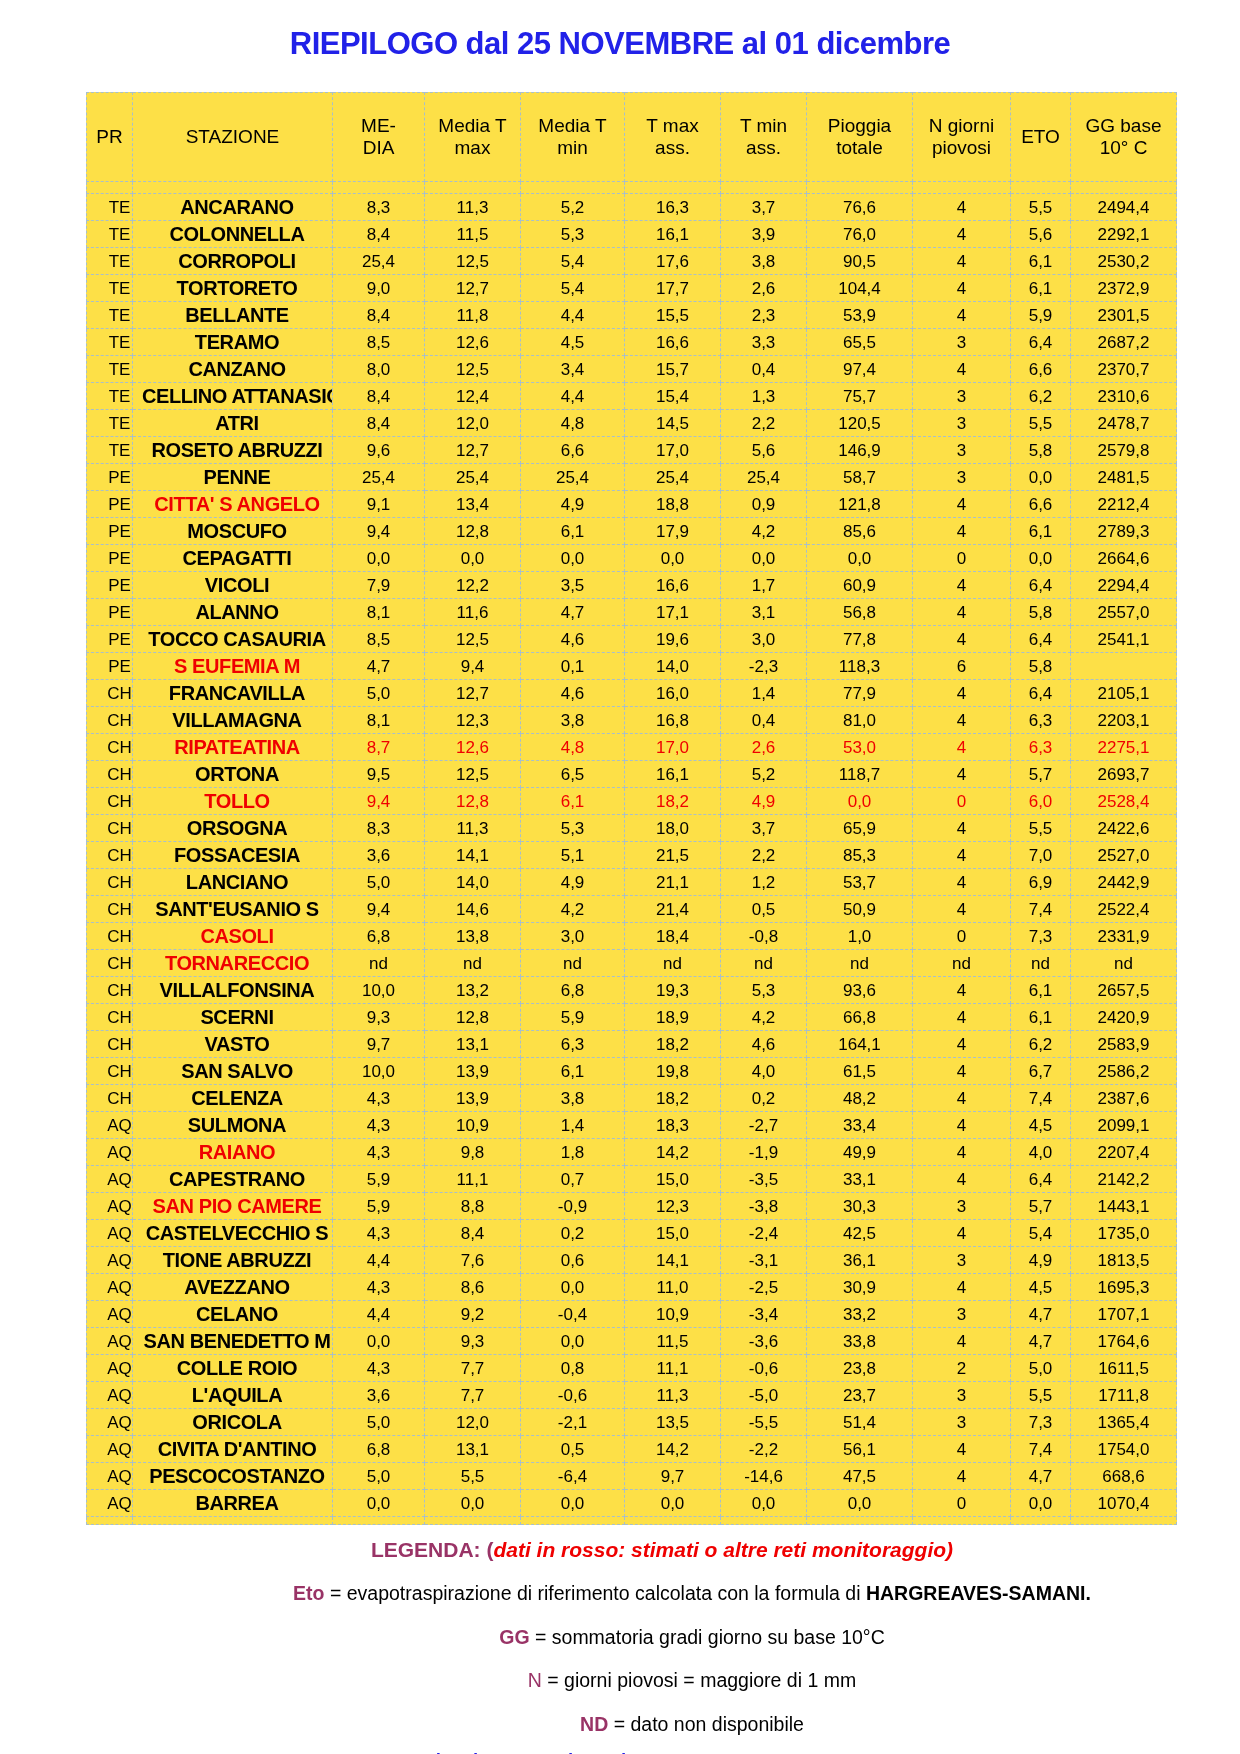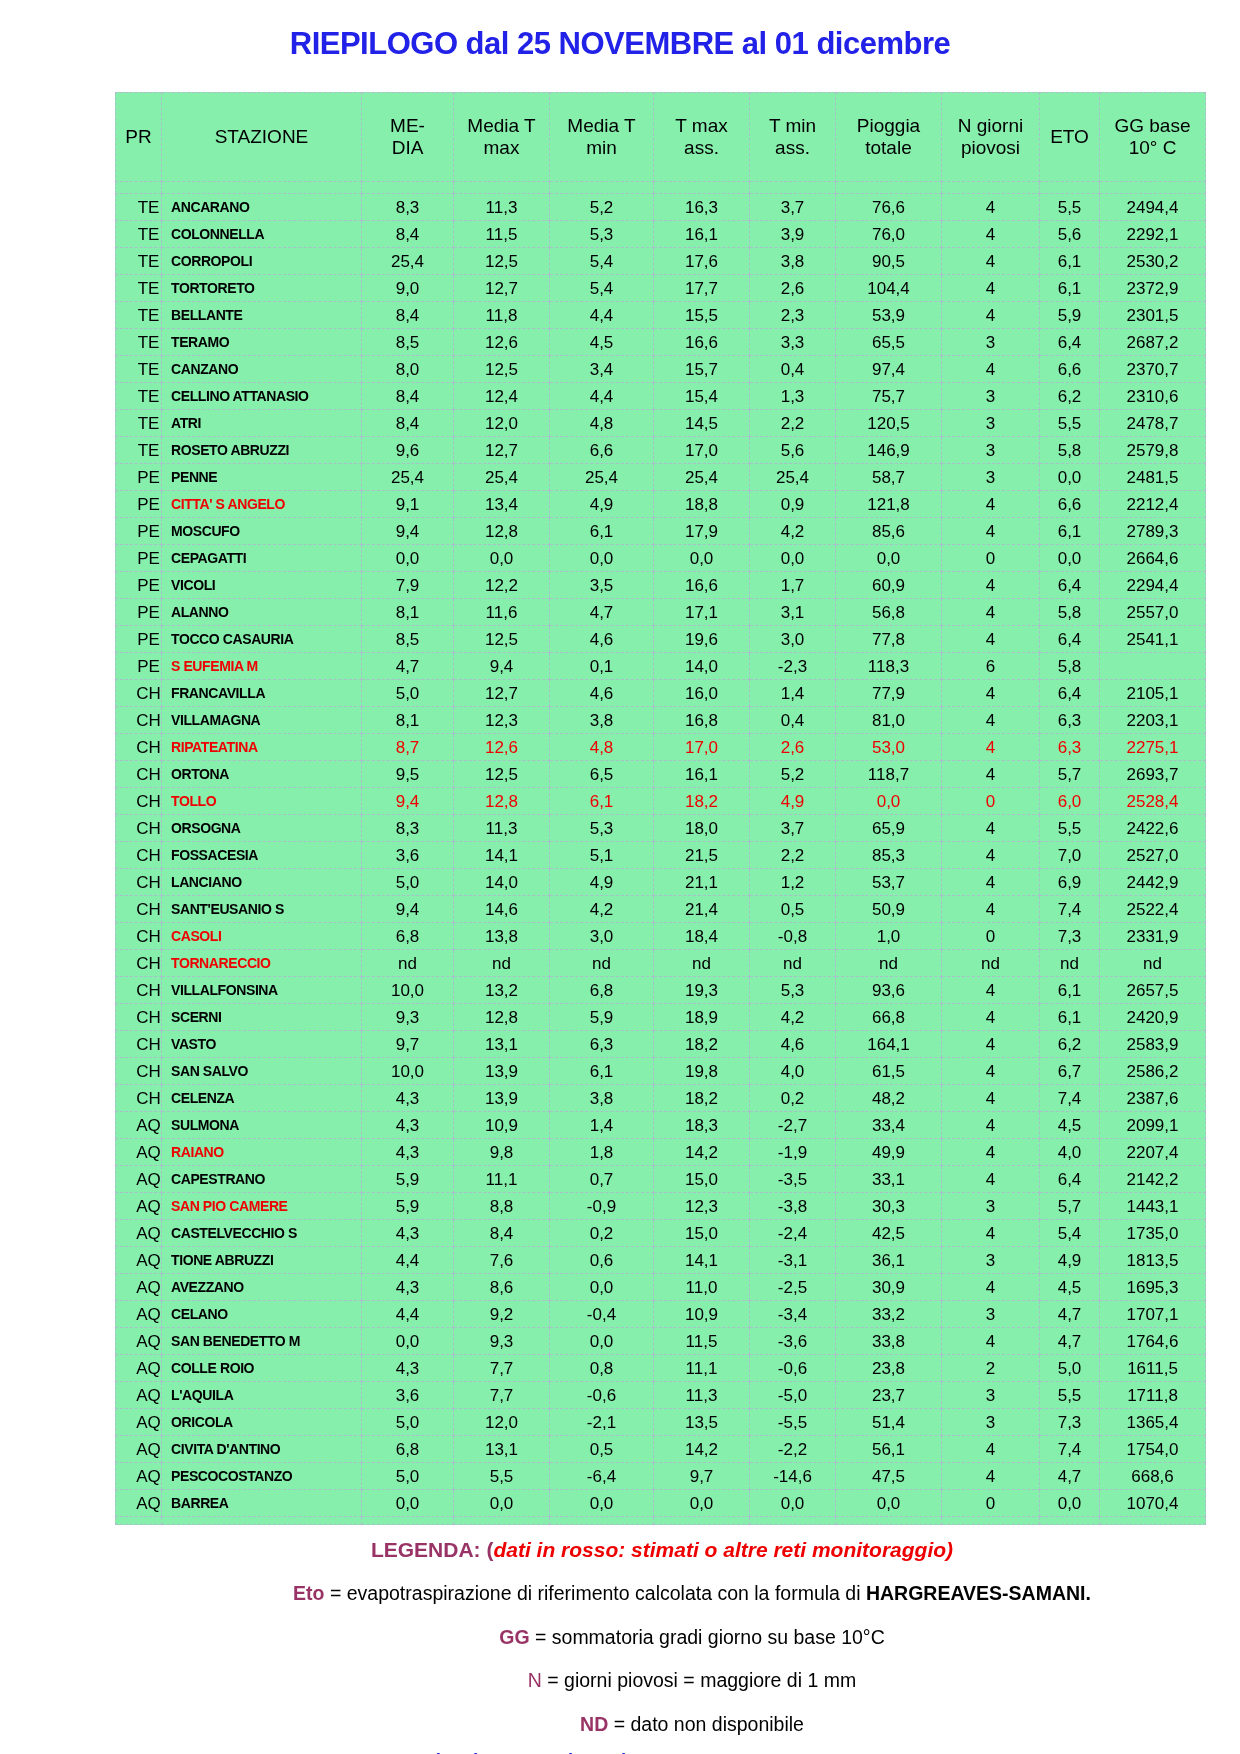--- a/index.html
+++ b/index.html
@@ -5,39 +5,39 @@
   html,body{margin:0;padding:0;background:#ffffff;}
   .page{
     width:1240px;height:1754px;background:#ffffff;position:relative;
     font-family:"Liberation Sans", sans-serif;color:#000;overflow:hidden;
   }
   .page-title{
     text-align:center;padding-top:26px;font-size:31px;font-weight:bold;
     color:#2121e8;letter-spacing:-0.5px;
   }
   table.summary{
-    border-collapse:collapse;margin:30px 0 0 115px;width:1090px;
-    table-layout:fixed;background:#86efac;
+    border-collapse:collapse;margin:30px 0 0 86px;width:1090px;
+    table-layout:fixed;background:#fde047;
   }
   table.summary th, table.summary td{
     border:1px dashed #a9bfc9;overflow:hidden;
   }
   table.summary th{
     height:86px;font-size:19px;font-weight:normal;text-align:center;
     white-space:pre-line;line-height:1.15;vertical-align:middle;
   }
   tr.spacer td{height:11px;padding:0;}
   tr.bspacer td{height:7px;padding:0;}
   tr.data-row td{
     height:26px;font-size:17px;text-align:center;vertical-align:middle;
     padding:0;line-height:1;
   }
   tr.data-row td.station{
-    text-align:left;padding-left:9px;font-weight:bold;letter-spacing:-0.4px;
-    font-size:14px;white-space:nowrap;
+    text-align:center;padding-left:9px;font-weight:bold;letter-spacing:-0.4px;
+    font-size:20px;white-space:nowrap;
   }
   tr.data-row td.pr{font-weight:normal;padding-left:20px;}
   td.red-text{color:#ef0000;}
   .legend{margin:14px 0 0 84px;font-size:20px;line-height:1.0;text-align:center;}
   .legend-title{font-weight:bold;color:#993366;font-size:21px;}
   .legend-title .red-it{color:#ef0000;font-style:italic;font-weight:bold;}
   .legend-item{margin:24px 0 0 60px;font-size:19.5px;}
   .legend-key{color:#993366;font-weight:bold;}
   .legend-key.thin{font-weight:normal;}
   .legend-bold{font-weight:bold;}

